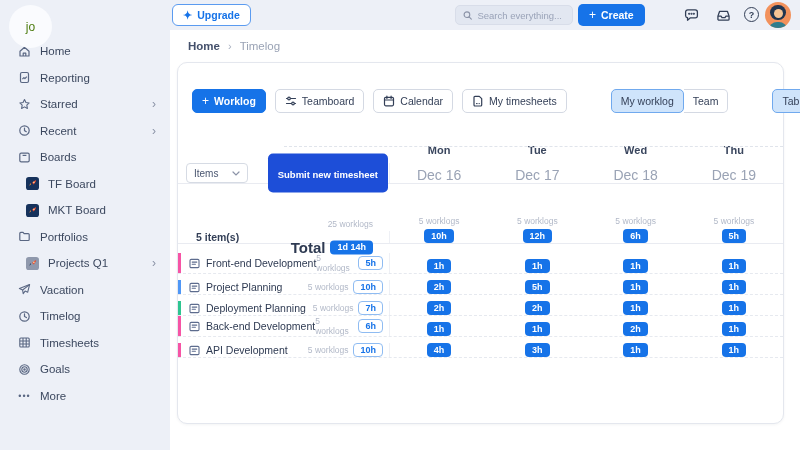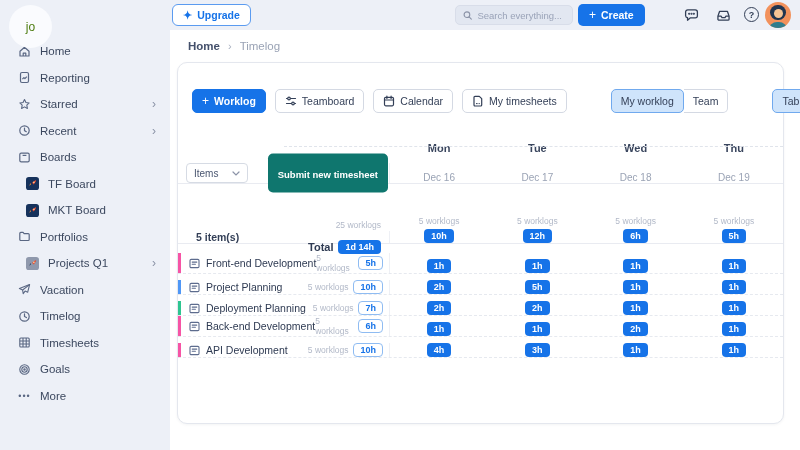--- a/index.html
+++ b/index.html
@@ -76,30 +76,30 @@
   .sheet { position:absolute; top:83px; left:0; right:0; }
   .srow { display:flex; align-items:flex-end; }
   .col-left { width:212px; flex:none; border-right:1px solid #eef0f5; display:flex; align-items:center; position:relative; }
   .col-day { flex:1; display:flex; flex-direction:column; align-items:center; justify-content:center; }
 
   .header-row { height:37px; position:relative; }
   .header-row::before { content:''; position:absolute; top:0; left:106px; right:0; border-top:1px dashed #e0e4eb; }
   .items-select { margin-left:8px; height:20px; width:62px; border:1px solid #d6dbe4; border-radius:4px; background:#fff;
     display:flex; align-items:center; justify-content:space-between; padding:0 7px; font-size:10px; color:#4a5670; cursor:pointer; }
   .submit-btn { position:absolute; right:1px; top:50%; transform:translateY(-50%); height:39px; padding:15px 10px;
-    background:#0f766e; color:#fff; border:none; border-radius:5px; font-size:9.5px; font-weight:bold; font-family:inherit; cursor:pointer; }
+    background:#1d4ed8; color:#fff; border:none; border-radius:5px; font-size:9.5px; font-weight:bold; font-family:inherit; cursor:pointer; }
   .day-name { font-size:11px; font-weight:bold; color:#3a465e; }
-  .day-date { font-size:10px; color:#9aa3b5; margin-top:18px; }
+  .day-date { font-size:14px; color:#9aa3b5; margin-top:11px; }
 
   .summary-row { height:61px; border-top:1px solid #e9ebf1; border-bottom:1px solid #e9ebf1; }
   .sum-items { font-size:10.5px; font-weight:bold; color:#333f57; padding-left:18px; }
-  .sum-right { position:absolute; right:8px; top:50%; transform:translateY(-50%); display:flex; flex-direction:column; align-items:flex-end; gap:10px; }
+  .sum-right { position:absolute; right:16px; top:50%; transform:translateY(-50%); display:flex; flex-direction:column; align-items:flex-end; gap:10px; }
   .muted-sm { font-size:8.5px; color:#b2b9c8; }
   .total-line { display:flex; align-items:center; gap:5px; }
-  .total-label { font-size:11px; font-weight:bold; color:#2e3a52; }
+  .total-label { font-size:15px; font-weight:bold; color:#2e3a52; }
   .badge-fill { background:#1673e8; color:#fff; font-size:9px; font-weight:bold; padding:2.5px 7px; border-radius:4px; line-height:1; cursor:pointer; }
   .badge-line { background:#fff; color:#1673e8; font-size:9px; font-weight:bold; padding:1.5px 6px; border-radius:4px;
     border:1px solid #8fbcf2; line-height:1; cursor:pointer; }
   .col-day .muted-sm { margin-bottom:3px; }
 
   .data-row { height:21px; }
   .data-row + .data-row { border-top:1px dashed #e6e9ef; }
   .rows-wrap { border-bottom:1px dashed #e6e9ef;margin-top:8px; }
   .rowbar { width:3px; align-self:stretch; flex:none; }
   .row-ico { width:11px; height:11px; margin-left:8px; color:#5d6c8e; flex:none; }

